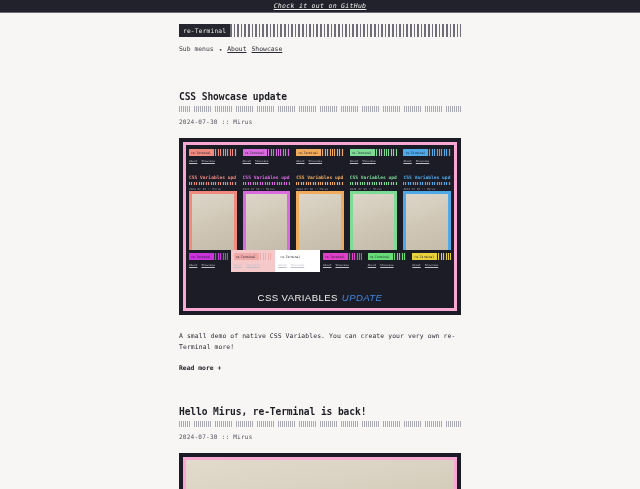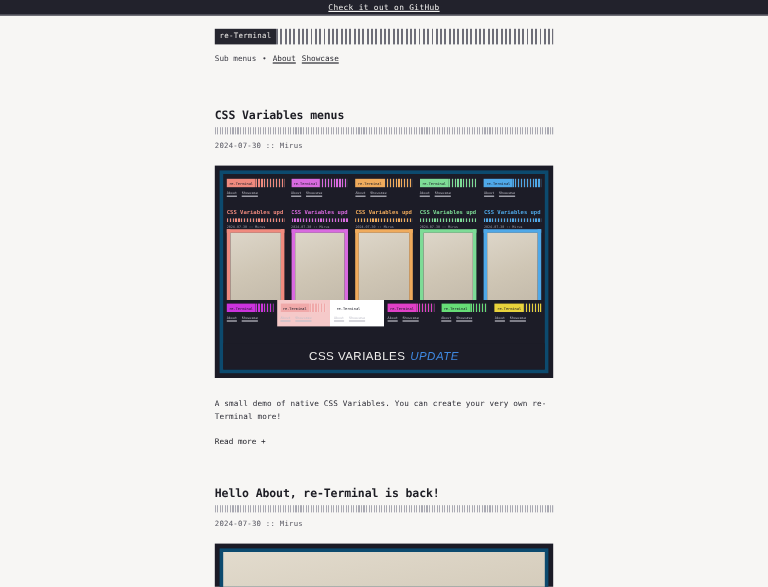--- a/index.html
+++ b/index.html
@@ -21,20 +21,21 @@
     align-items: center;
     justify-content: center;
     border-bottom: 1px solid #6b6b75;
   }
   .github-banner a {
     color: #f2f1ef;
     font-size: 6.5px;
     letter-spacing: 0.3px;
     text-decoration: underline;
     text-underline-offset: 1px;
+    font-style: italic;
   }
 
   
   .page {
     width: 282px;
     margin: 0 auto;
     padding-top: 11px;
   }
 
   
@@ -99,21 +100,21 @@
     color: #55555f;
     letter-spacing: 0.2px;
   }
 
   
   .thumb-frame {
     margin-top: 13px;
     background: #1b1b26;
     padding: 4px;
   }
-  .thumb-inner { background: #0c4a6e; padding: 3px; }
+  .thumb-inner { background: #f9a8d4; padding: 3px; }
   .thumb {
     position: relative;
     background: #1c1c27;
     height: 163px;
     overflow: hidden;
   }
 
   
   .mini-row { display: flex; }
   .mini-row.top { height: 46px; }
@@ -190,21 +191,21 @@
     margin-top: 16px;
     font-size: 6.4px;
     line-height: 1.65;
     color: #2c2c35;
     letter-spacing: 0.1px;
   }
   .read-more {
     display: inline-block;
     margin-top: 12px;
     font-size: 6.4px;
-    font-weight: normal;
+    font-weight: bold;
     color: #1d1d24;
     text-decoration: none;
   }
 
   .post.second { padding-top: 32px; }
 </style>
 </head>
 <body>
 
 <div class="github-banner">
@@ -219,21 +220,21 @@
   </div>
 
   <div class="submenu">
     <span class="label">Sub menus</span>
     <span class="dot">•</span>
     <a href="#">About</a>
     <a href="#">Showcase</a>
   </div>
 
   <div class="post">
-    <div class="post-title">CSS Variables menus</div>
+    <div class="post-title">CSS Showcase update</div>
     <div class="title-rule"></div>
     <div class="post-meta">2024-07-30 :: Mirus</div>
 
     <div class="thumb-frame">
       <div class="thumb-inner">
         <div class="thumb">
 
           <div class="mini-row top" id="row-top">
               <div class="mini">
                 <div class="mini-head">
@@ -400,21 +401,21 @@
 
         </div>
       </div>
     </div>
 
     <div class="post-excerpt">A small demo of native CSS Variables. You can create your very own re-Terminal more!</div>
     <a href="#" class="read-more">Read more +</a>
   </div>
 
   <div class="post second">
-    <div class="post-title">Hello About, re-Terminal is back!</div>
+    <div class="post-title">Hello Mirus, re-Terminal is back!</div>
     <div class="title-rule"></div>
     <div class="post-meta">2024-07-30 :: Mirus</div>
 
     <div class="thumb-frame">
       <div class="thumb-inner">
         <div class="thumb" style="height:40px;background:linear-gradient(170deg,#e2dbcd 0%,#d3cab9 100%)"></div>
       </div>
     </div>
   </div>
 

